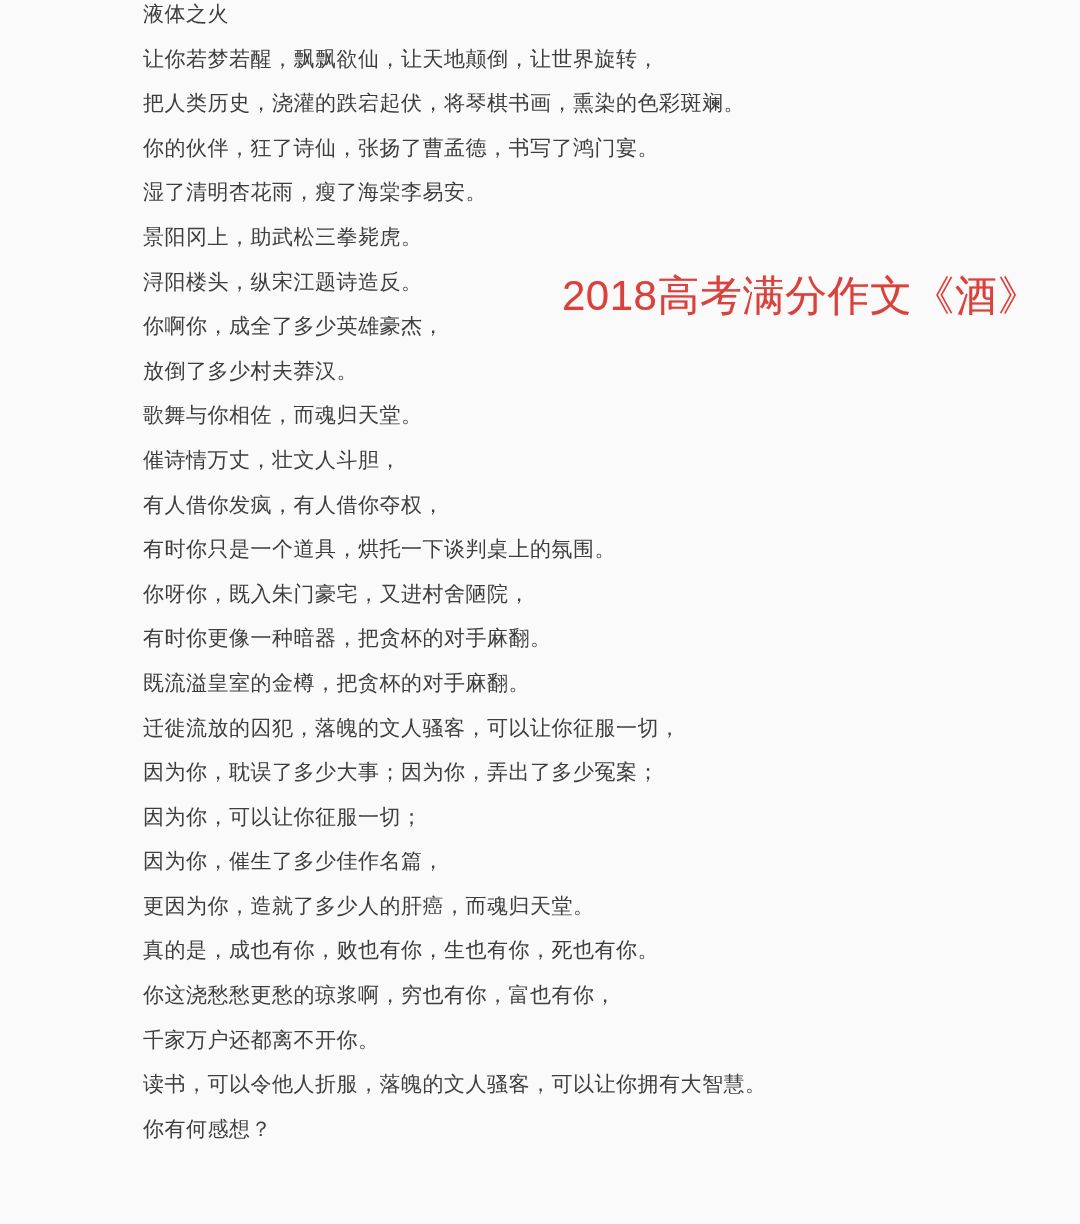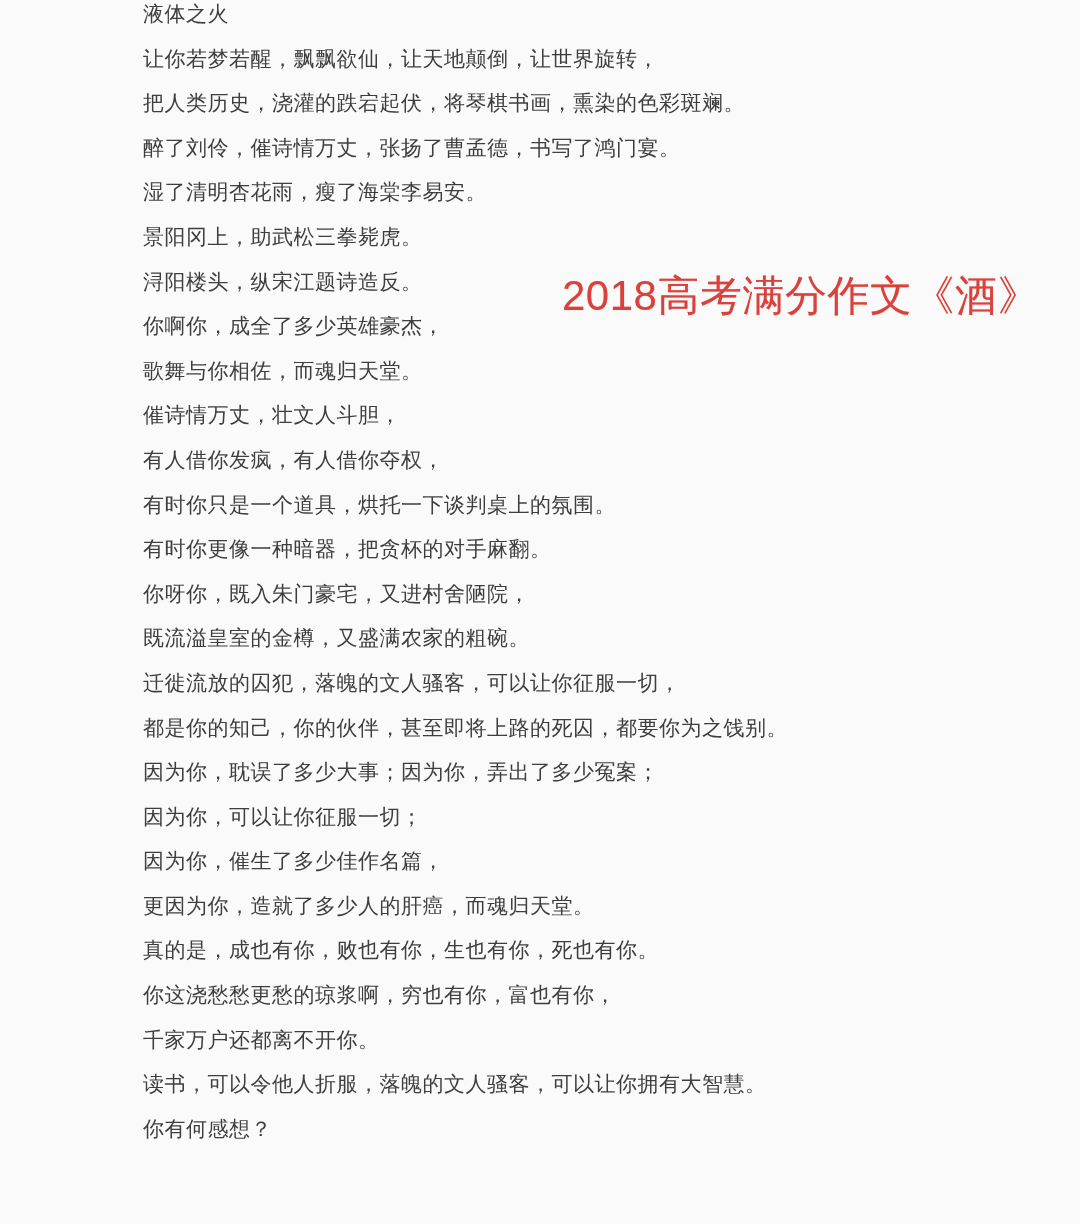--- a/index.html
+++ b/index.html
@@ -42,34 +42,34 @@
   }
 </style>
 </head>
 <body>
 
 <div class="essay">
   <p class="line">液体之火</p>
   <div>
       <p class="line">让你若梦若醒，飘飘欲仙，让天地颠倒，让世界旋转，</p>
       <p class="line">把人类历史，浇灌的跌宕起伏，将琴棋书画，熏染的色彩斑斓。</p>
-      <p class="line">醉了刘伶，催诗情万丈，张扬了曹孟德，书写了鸿门宴。</p>
+      <p class="line">你的伙伴，狂了诗仙，张扬了曹孟德，书写了鸿门宴。</p>
       <p class="line">湿了清明杏花雨，瘦了海棠李易安。</p>
       <p class="line">景阳冈上，助武松三拳毙虎。</p>
       <p class="line">浔阳楼头，纵宋江题诗造反。</p>
       <p class="line">你啊你，成全了多少英雄豪杰，</p>
+      <p class="line">放倒了多少村夫莽汉。</p>
       <p class="line">歌舞与你相佐，而魂归天堂。</p>
       <p class="line">催诗情万丈，壮文人斗胆，</p>
       <p class="line">有人借你发疯，有人借你夺权，</p>
       <p class="line">有时你只是一个道具，烘托一下谈判桌上的氛围。</p>
+      <p class="line">你呀你，既入朱门豪宅，又进村舍陋院，</p>
       <p class="line">有时你更像一种暗器，把贪杯的对手麻翻。</p>
-      <p class="line">你呀你，既入朱门豪宅，又进村舍陋院，</p>
-      <p class="line">既流溢皇室的金樽，又盛满农家的粗碗。</p>
+      <p class="line">既流溢皇室的金樽，把贪杯的对手麻翻。</p>
       <p class="line">迁徙流放的囚犯，落魄的文人骚客，可以让你征服一切，</p>
-      <p class="line">都是你的知己，你的伙伴，甚至即将上路的死囚，都要你为之饯别。</p>
       <p class="line">因为你，耽误了多少大事；因为你，弄出了多少冤案；</p>
       <p class="line">因为你，可以让你征服一切；</p>
       <p class="line">因为你，催生了多少佳作名篇，</p>
       <p class="line">更因为你，造就了多少人的肝癌，而魂归天堂。</p>
       <p class="line">真的是，成也有你，败也有你，生也有你，死也有你。</p>
       <p class="line">你这浇愁愁更愁的琼浆啊，穷也有你，富也有你，</p>
       <p class="line">千家万户还都离不开你。</p>
       <p class="line">读书，可以令他人折服，落魄的文人骚客，可以让你拥有大智慧。</p>
       <p class="line">你有何感想？</p>
     </div>

